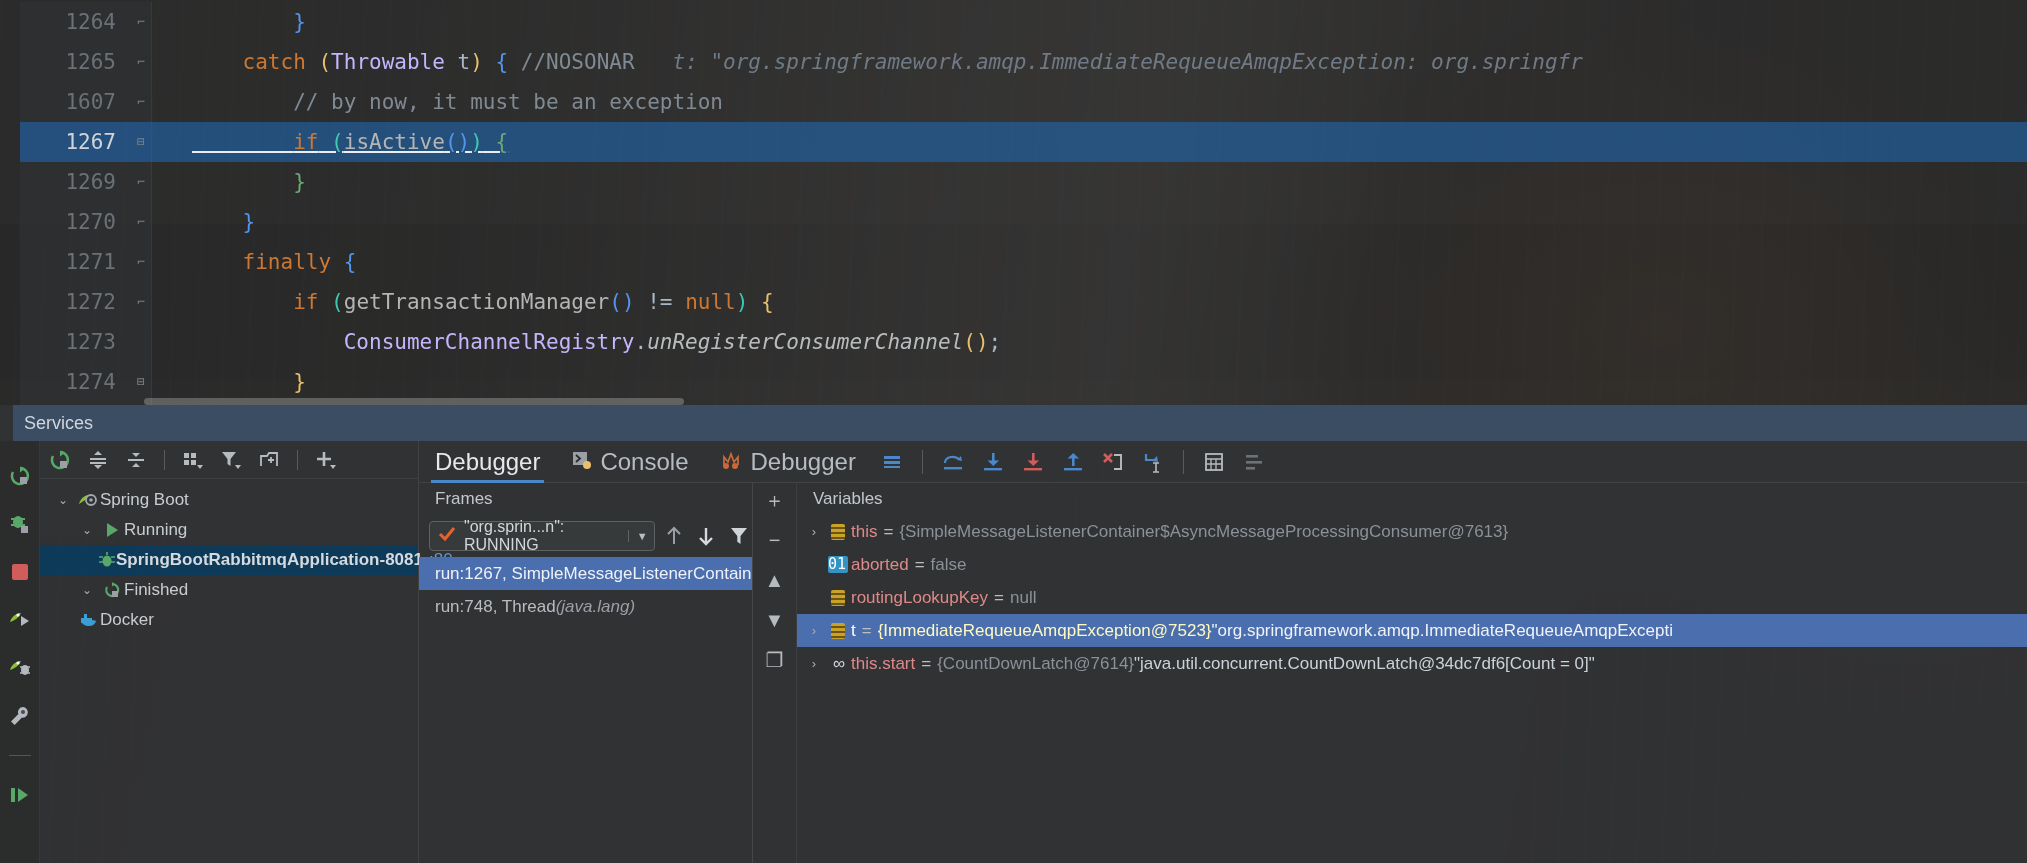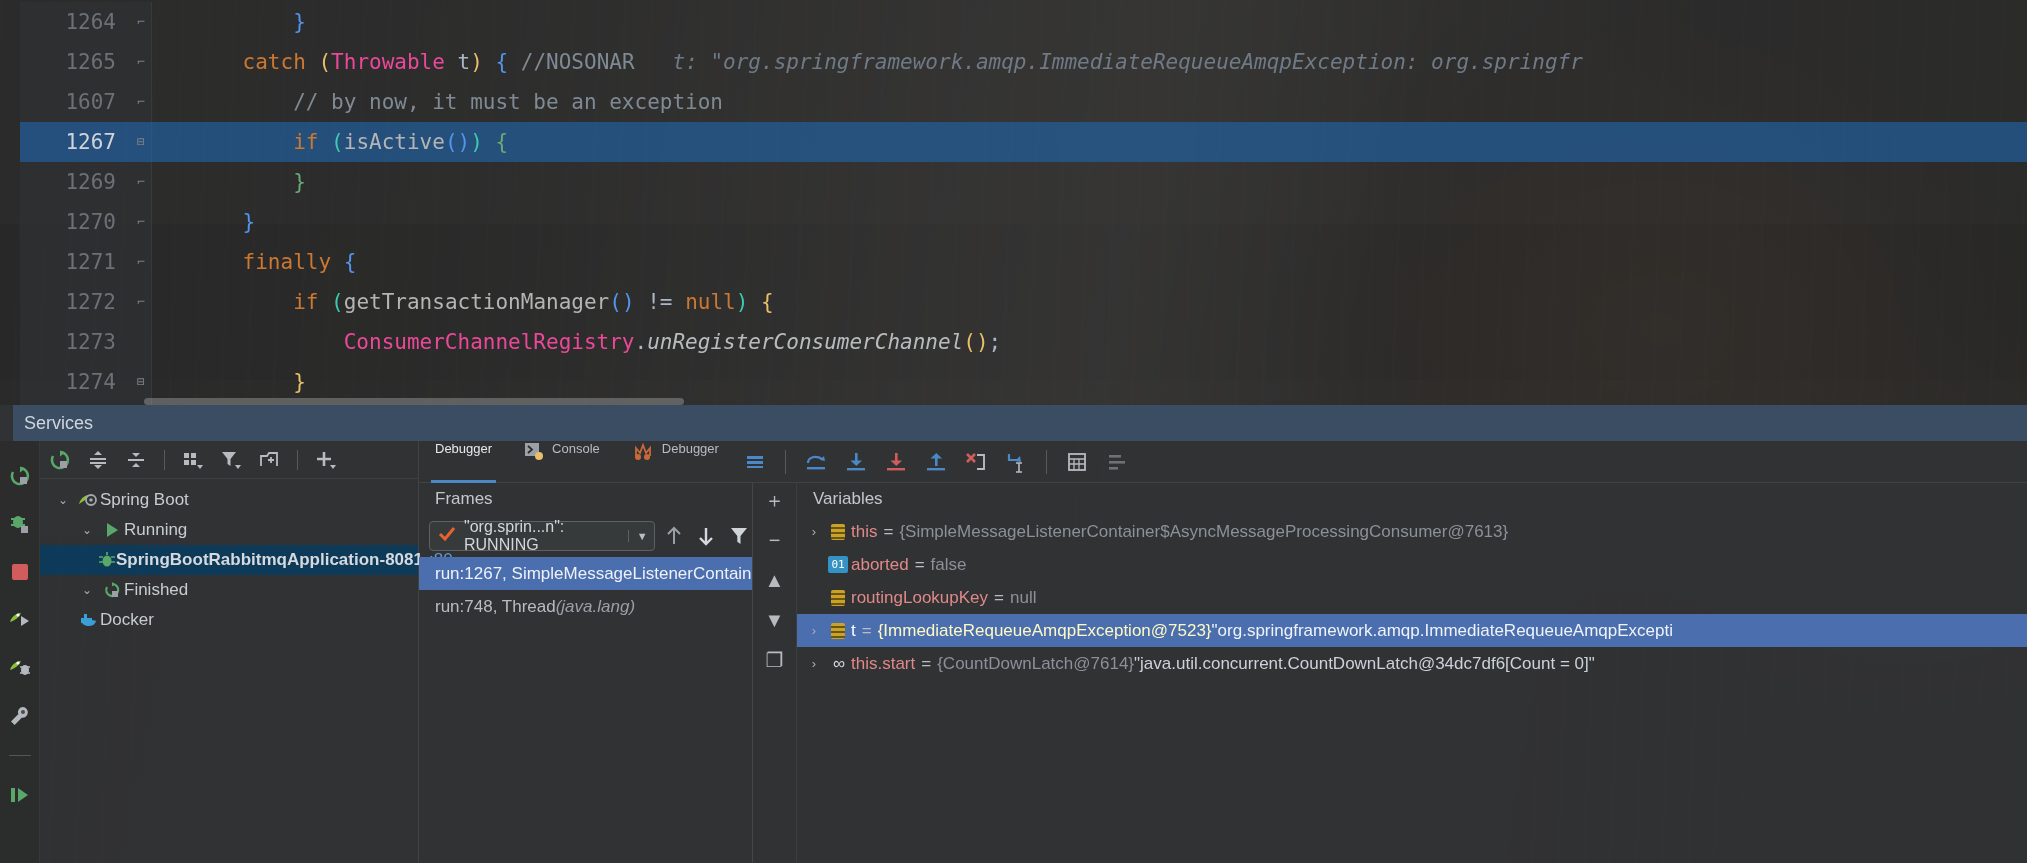--- a/index.html
+++ b/index.html
@@ -31,28 +31,28 @@
   }
   .code-rows{ position:absolute; left:0; top:0; right:0; }
   .row{ position:relative; height:40px; line-height:40px; white-space:pre;
         font-family:"DejaVu Sans Mono", monospace; font-size:21px; }
   .row .ln{ position:absolute; left:0; width:96px; text-align:right; color:#6b7177; font-size:21px;
             font-family:"DejaVu Sans Mono", monospace; }
   .row.cur .ln{ color:#d0d4d8; }
   .row .fold{ position:absolute; left:112px; width:18px; text-align:center; color:#7a8085; font-size:13px; }
   .row .txt{ position:absolute; left:172px; }
   .row.cur{ background:rgba(33,102,172,.62); }
-  .row.cur .txt{ color:#e8eef5; }
+  .row.cur .txt{ color:#e8eef5;text-decoration:underline; }
 
   .kw{ color:#cc7832; }      .br-y{ color:#e8bf6a; }
   .br-b{ color:#5394ec; }    .br-g{ color:#6aab73; }
   .br-v{ color:#3dc9b0; }
   .id{ color:#a9b7c6; }      .mth{ color:#b5b5b5; }
   .cmt{ color:#7f8a94; }     .hint{ color:#6f7a86; font-style:italic; }
-  .cls{ color:#ec4899; }
+  .cls{ color:#c4b5fd; }
   .mtd-i{ color:#b9bcbf; font-style:italic; }
 
   #hscroll{ position:absolute; left:124px; top:396px; width:540px; height:7px;
             background:rgba(170,170,170,.42); border-radius:4px; }
 
   
   #services{ position:absolute; left:0; top:405px; width:2027px; height:458px; background:rgba(49,51,53,.93); }
   #svc-header{ position:absolute; left:13px; top:0; width:2021px; height:36px;
                background:rgba(60,79,102,.92); display:flex; align-items:center; }
   #svc-header .t{ margin-left:11px; font-size:18px; color:#cfd6dd; }
@@ -78,21 +78,21 @@
   .tnode .ticon{ width:24px; display:flex; align-items:center; justify-content:center; }
   .tnode .tlabel{ color:#c8ccd0; }
   .tnode.sel{ background:#0d3a58; }
   .tnode.sel .tlabel{ color:#e8eaed; font-weight:bold; }
   .tnode.bold .tlabel{ font-weight:bold; color:#d6d9dd; }
   .port{ color:#5e9ad6; text-decoration:underline; margin-left:6px; }
 
   
   #dbg{ position:absolute; left:419px; top:36px; right:0; bottom:0; }
   #dbg-tabs{ height:42px; display:flex; align-items:center; border-bottom:1px solid rgba(255,255,255,.08); }
-  .dtab{ height:42px; display:flex; gap:8px; padding:0 16px; font-size:13px; color:#b6bcc2; position:relative; }
+  .dtab{ height:42px; display:flex; align-items:center; gap:8px; padding:0 16px; font-size:24px; color:#b6bcc2; position:relative; }
   .dtab.active{ color:#e6e9ec; }
   .dtab.active:after{ content:""; position:absolute; left:12px; right:12px; bottom:0; height:3px; background:#4a88c7; }
   .dtoolsep{ width:1px; height:24px; background:#5a5a5a; margin:0 10px; }
   .dbtn{ width:30px; height:30px; display:flex; align-items:center; justify-content:center; margin:0 5px; }
 
   #dbg-body{ position:absolute; left:0; top:42px; right:0; bottom:0; display:flex; }
   #frames-col{ width:334px; border-right:1px solid rgba(255,255,255,.10); position:relative; }
   #frames-title,#vars-title{ height:32px; display:flex; align-items:center; padding-left:16px; font-size:17px; color:#c2c7cc; }
   #frames-toolbar{ height:42px; display:flex; align-items:center; padding-left:10px; gap:0; }
   #thread-combo{ display:flex; align-items:center; gap:8px; height:30px; padding:0 6px 0 8px;
@@ -116,22 +116,22 @@
   .vrow.sel{ background:#4b6eaf; }
   .vrow .chev{ width:22px; text-align:center; color:#a8aeb4; font-size:13px; }
   .vrow .vicon{ width:26px; display:flex; align-items:center; justify-content:center; }
   .vname{ color:#e08989; } .vrow.sel .vname{ color:#ffffff; }
   .veq{ color:#b9bec3; margin:0 6px; }
   .vval{ color:#8a9199; } .vrow.sel .vval{ color:#fef9c3; }
   .vstr{ color:#cbd2d9; } .vrow.sel .vstr{ color:#eef3f8; }
 
   .ficon{ display:inline-block; width:14px; height:16px;
           background:repeating-linear-gradient(180deg,#c9a227 0 3px, #6b5511 3px 5px); border-radius:2px; }
-  .bicon{ display:inline-block; width:20px; height:17px; background:#3592c4; color:#fff; font-size:11px;
-          line-height:17px; text-align:center; border-radius:2px; font-family:"DejaVu Sans Mono", monospace; }
+  .bicon{ display:inline-block; width:20px; height:17px; background:#3592c4; color:#fff; font-size:15px;
+          line-height:17px; text-align:left; border-radius:2px; font-family:"DejaVu Sans Mono", monospace; }
   .oo{ color:#cfd4d9; font-size:17px; letter-spacing:-2px; }
 </style>
 </head>
 <body>
 
 <div id="wallpaper"></div>
 <div id="dim"></div>
 
 <div id="editor">
   <div class="gutter"></div>

